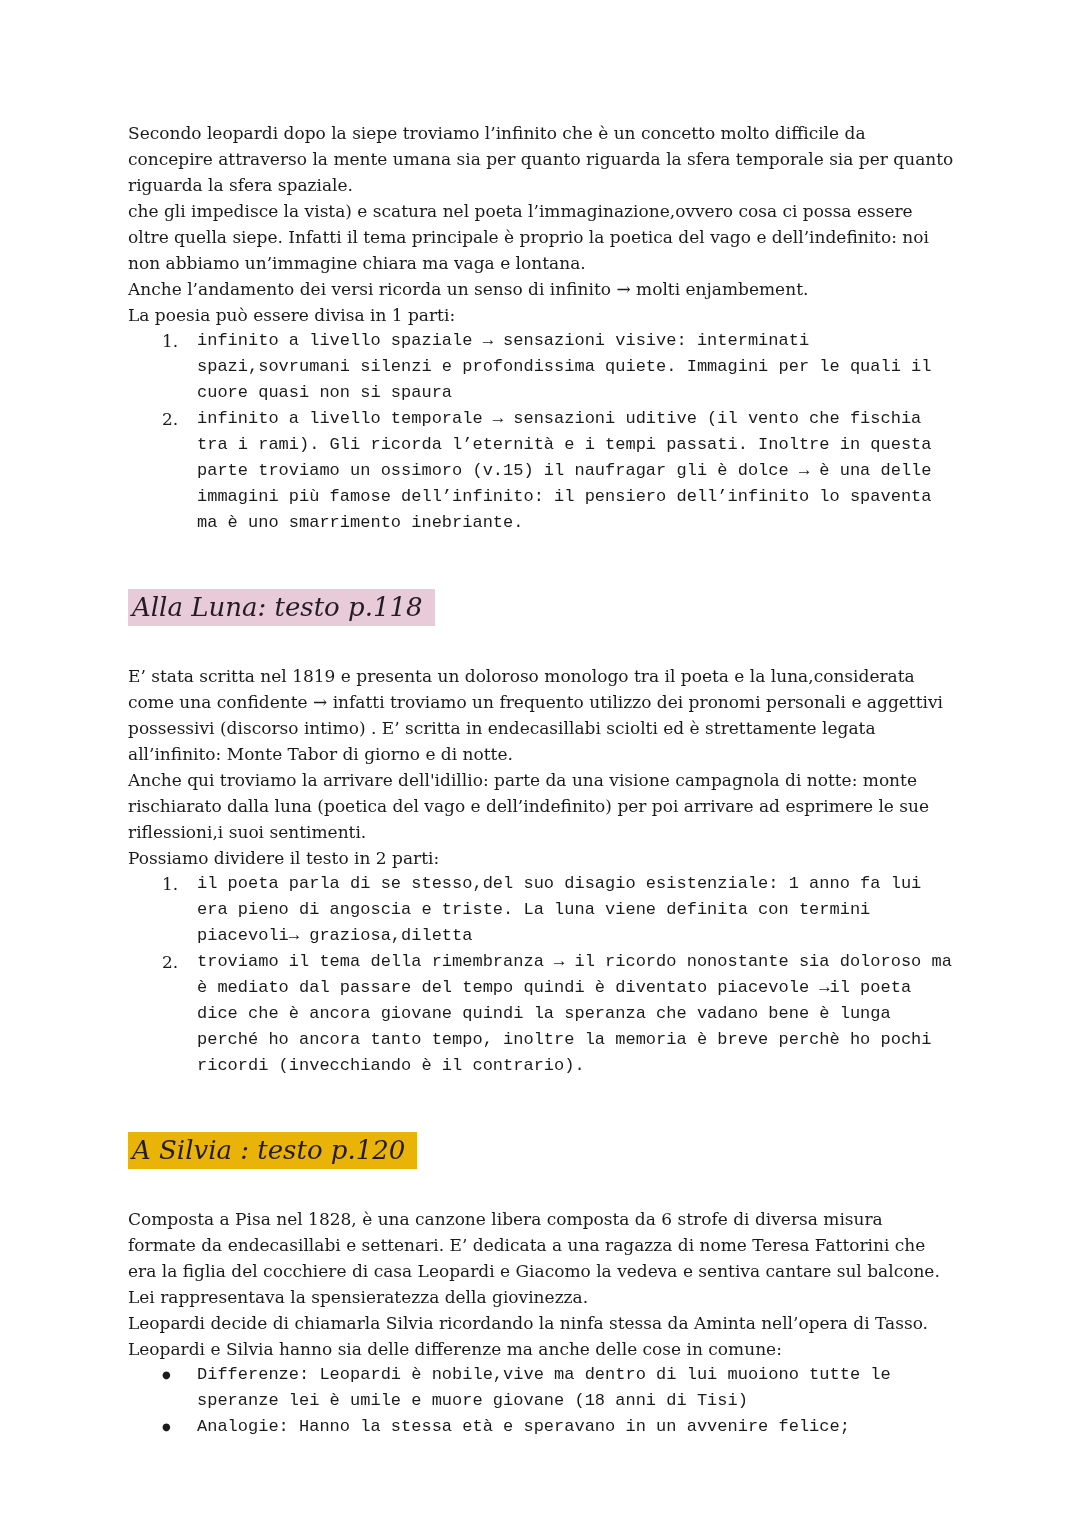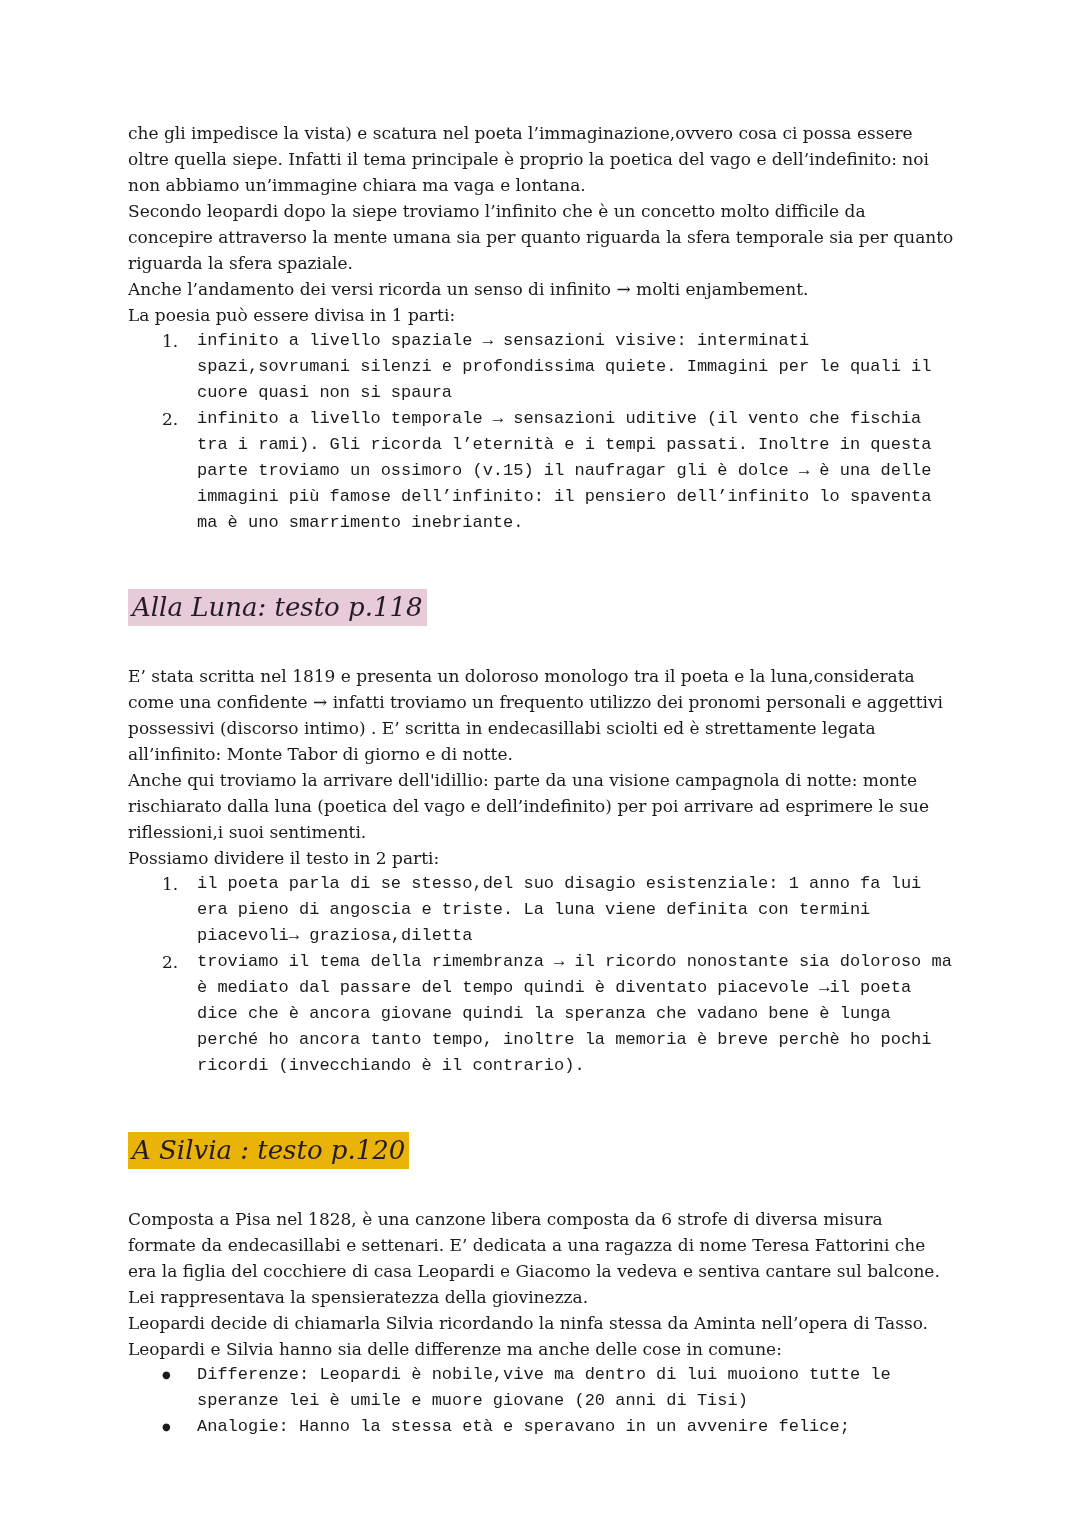--- a/index.html
+++ b/index.html
@@ -42,35 +42,35 @@
   }
   .li-text { flex: 1; font-family: Liberation Mono, monospace; }
 
   .h-wrap { margin: 31px 0 16px 0; }
   .heading {
     display: inline-block;
     font-style: italic;
     font-weight: normal;
     font-size: 26px;
     line-height: 30px;
-    padding: 3px 4px 4px 4px;
+    padding: 3px 12px 4px 4px;
     color: #241b26;
   }
   .hl-pink   { background: #e8cbd8; }
   .hl-purple { background: #eab308; }
 </style>
 </head>
 <body>
 
 <div class="page">
   <div class="content">
 
     <section>
+      <p class="para">Secondo leopardi dopo la siepe troviamo l’infinito che è un concetto molto difficile da concepire attraverso la mente umana sia per quanto riguarda la sfera temporale sia per quanto riguarda la sfera spaziale.</p>
       <p class="para">che gli impedisce la vista) e scatura nel poeta l’immaginazione,ovvero cosa ci possa essere oltre quella siepe. Infatti il tema principale è proprio la poetica del vago e dell’indefinito: noi non abbiamo un’immagine chiara ma vaga e lontana.</p>
-      <p class="para">Secondo leopardi dopo la siepe troviamo l’infinito che è un concetto molto difficile da concepire attraverso la mente umana sia per quanto riguarda la sfera temporale sia per quanto riguarda la sfera spaziale.</p>
       <p class="para">Anche l’andamento dei versi ricorda un senso di infinito → molti enjambement.</p>
       <p class="para">La poesia può essere divisa in 1 parti:</p>
       <div class="list">
         <div class="li">
           <span class="marker">1.</span>
           <span class="li-text">infinito a livello spaziale → sensazioni visive: interminati spazi,sovrumani silenzi e profondissima quiete. Immagini per le quali il cuore quasi non si spaura</span>
         </div>
         <div class="li">
           <span class="marker">2.</span>
           <span class="li-text">infinito a livello temporale → sensazioni uditive (il vento che fischia tra i rami). Gli ricorda l’eternità e i tempi passati. Inoltre in questa parte troviamo un ossimoro (v.15) il naufragar gli è dolce → è una delle immagini più famose dell’infinito: il pensiero dell’infinito lo spaventa ma è uno smarrimento inebriante.</span>
@@ -100,21 +100,21 @@
     <section>
       <div class="h-wrap">
         <h2 class="heading hl-purple">A Silvia : testo p.120</h2>
       </div>
       <p class="para">Composta a Pisa nel 1828, è una canzone libera composta da 6 strofe di diversa misura formate da endecasillabi e settenari. E’ dedicata a una ragazza di nome Teresa Fattorini che era la figlia del cocchiere di casa Leopardi e Giacomo la vedeva e sentiva cantare sul balcone. Lei rappresentava la spensieratezza della giovinezza.</p>
       <p class="para">Leopardi decide di chiamarla Silvia ricordando la ninfa stessa da Aminta nell’opera di Tasso.</p>
       <p class="para">Leopardi e Silvia hanno sia delle differenze ma anche delle cose in comune:</p>
       <div class="list">
         <div class="li">
           <span class="marker bullet">●</span>
-          <span class="li-text">Differenze: Leopardi è nobile,vive ma dentro di lui muoiono tutte le speranze  lei è umile e muore giovane (20 anni di Tisi)</span>
+          <span class="li-text">Differenze: Leopardi è nobile,vive ma dentro di lui muoiono tutte le speranze  lei è umile e muore giovane (18 anni di Tisi)</span>
         </div>
         <div class="li">
           <span class="marker bullet">●</span>
           <span class="li-text">Analogie: Hanno la stessa età e speravano in un avvenire felice;</span>
         </div>
       </div>
     </section>
 
   </div>
 </div>

